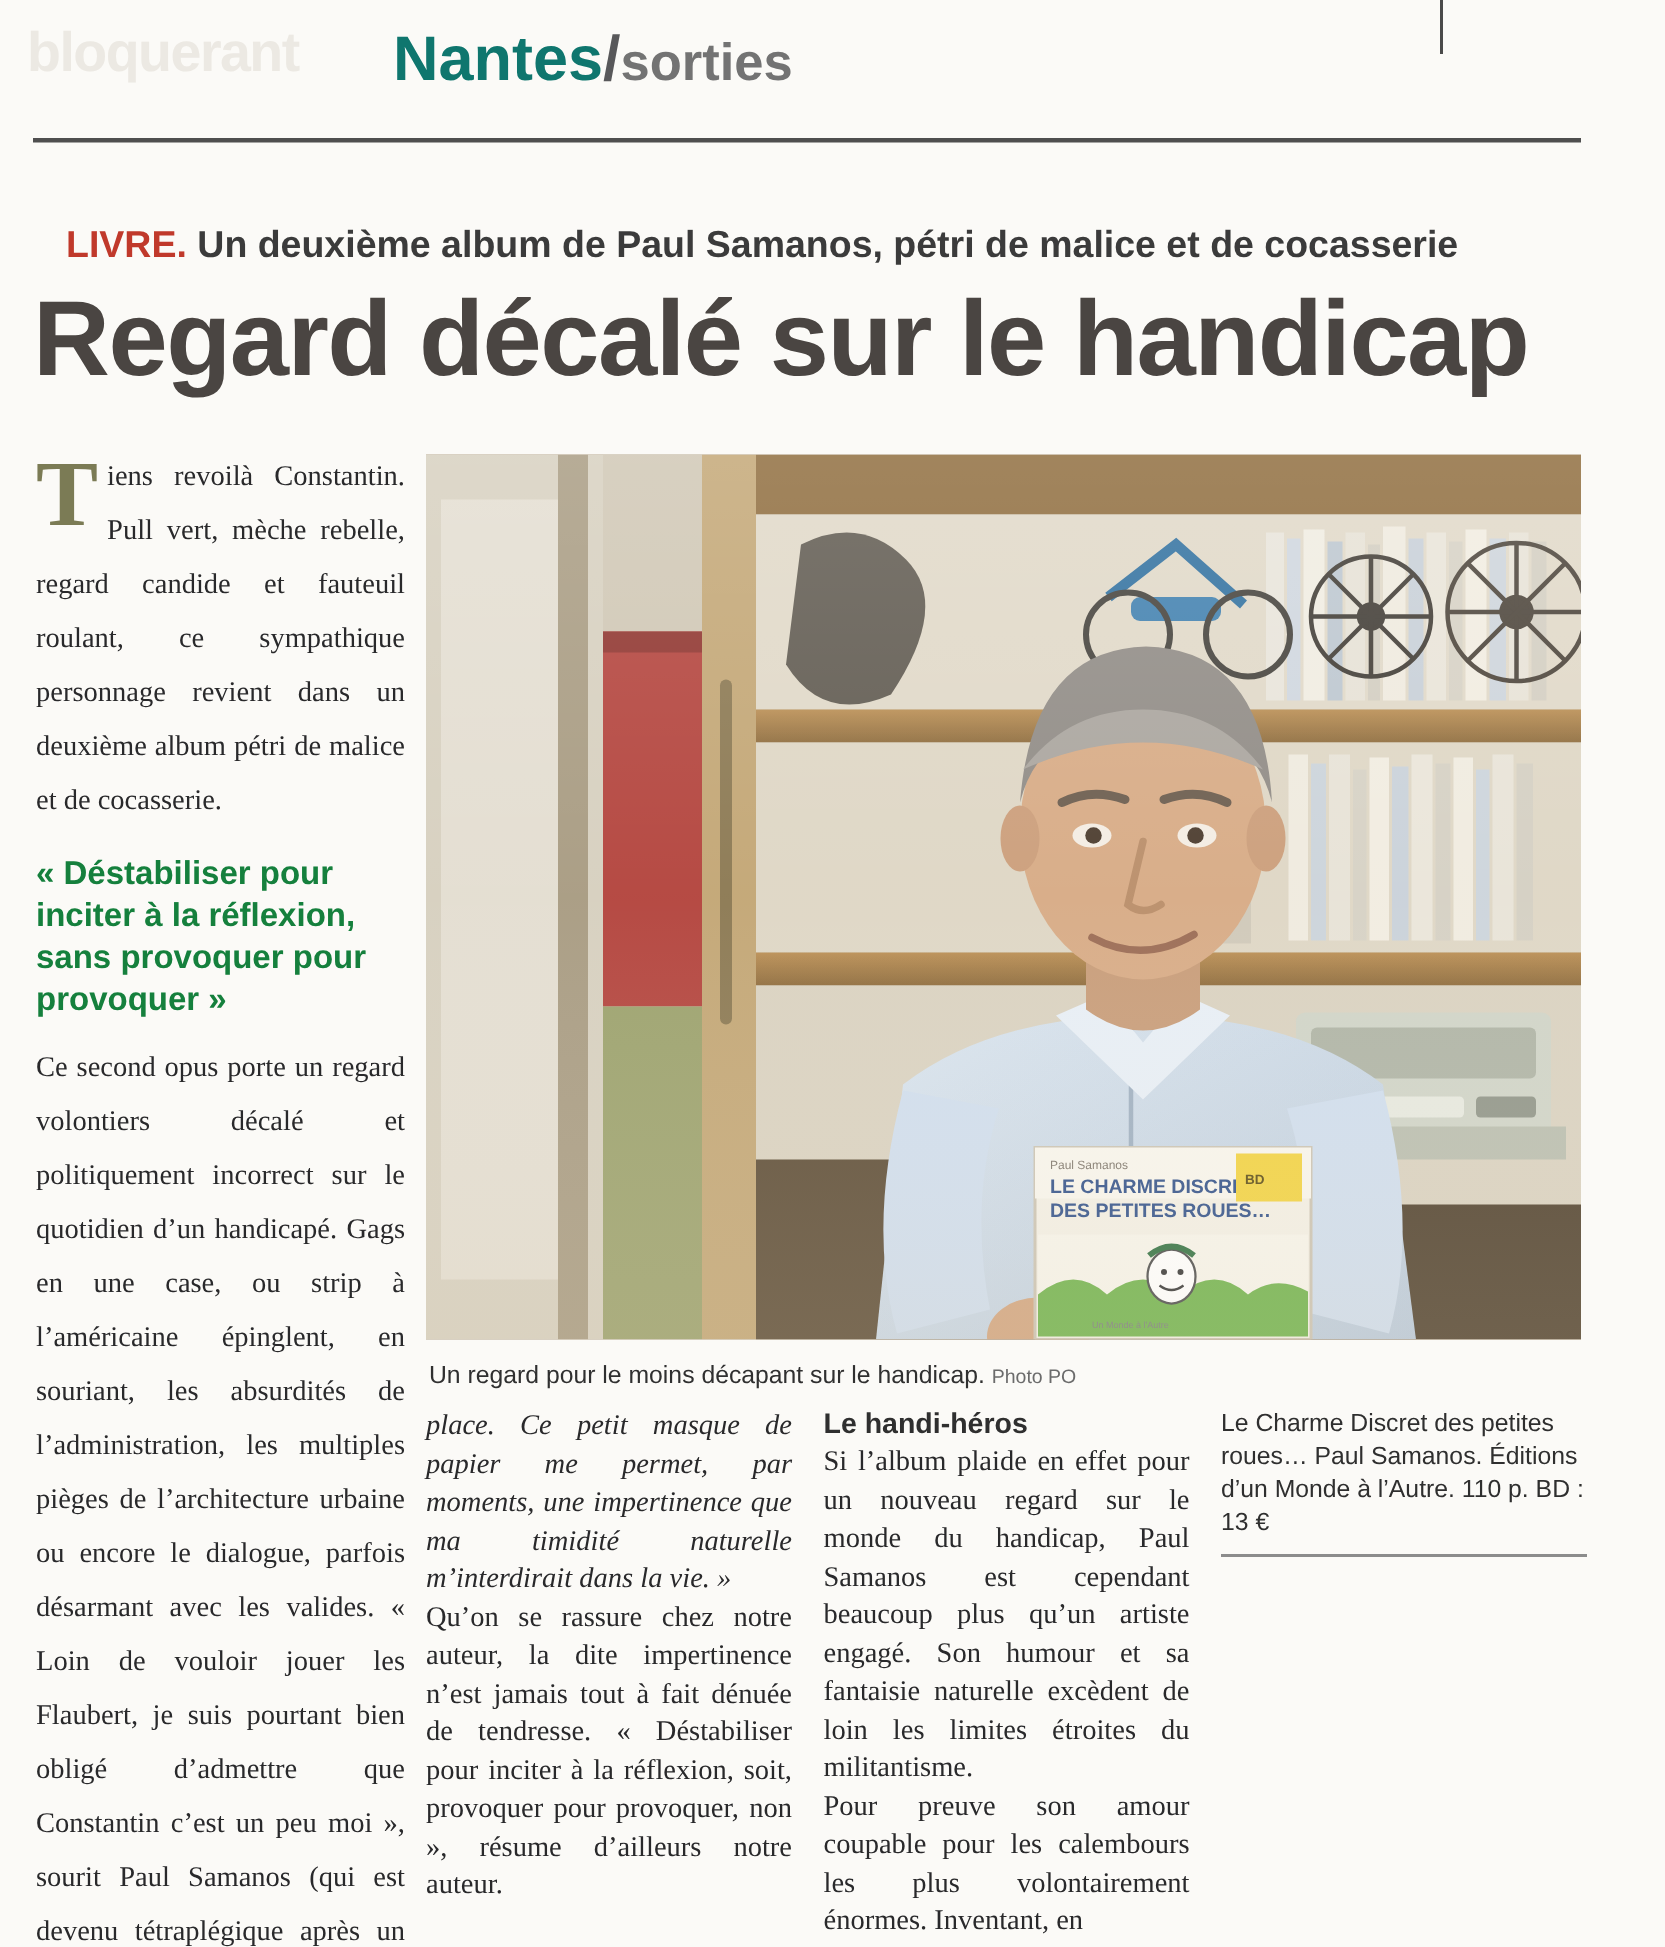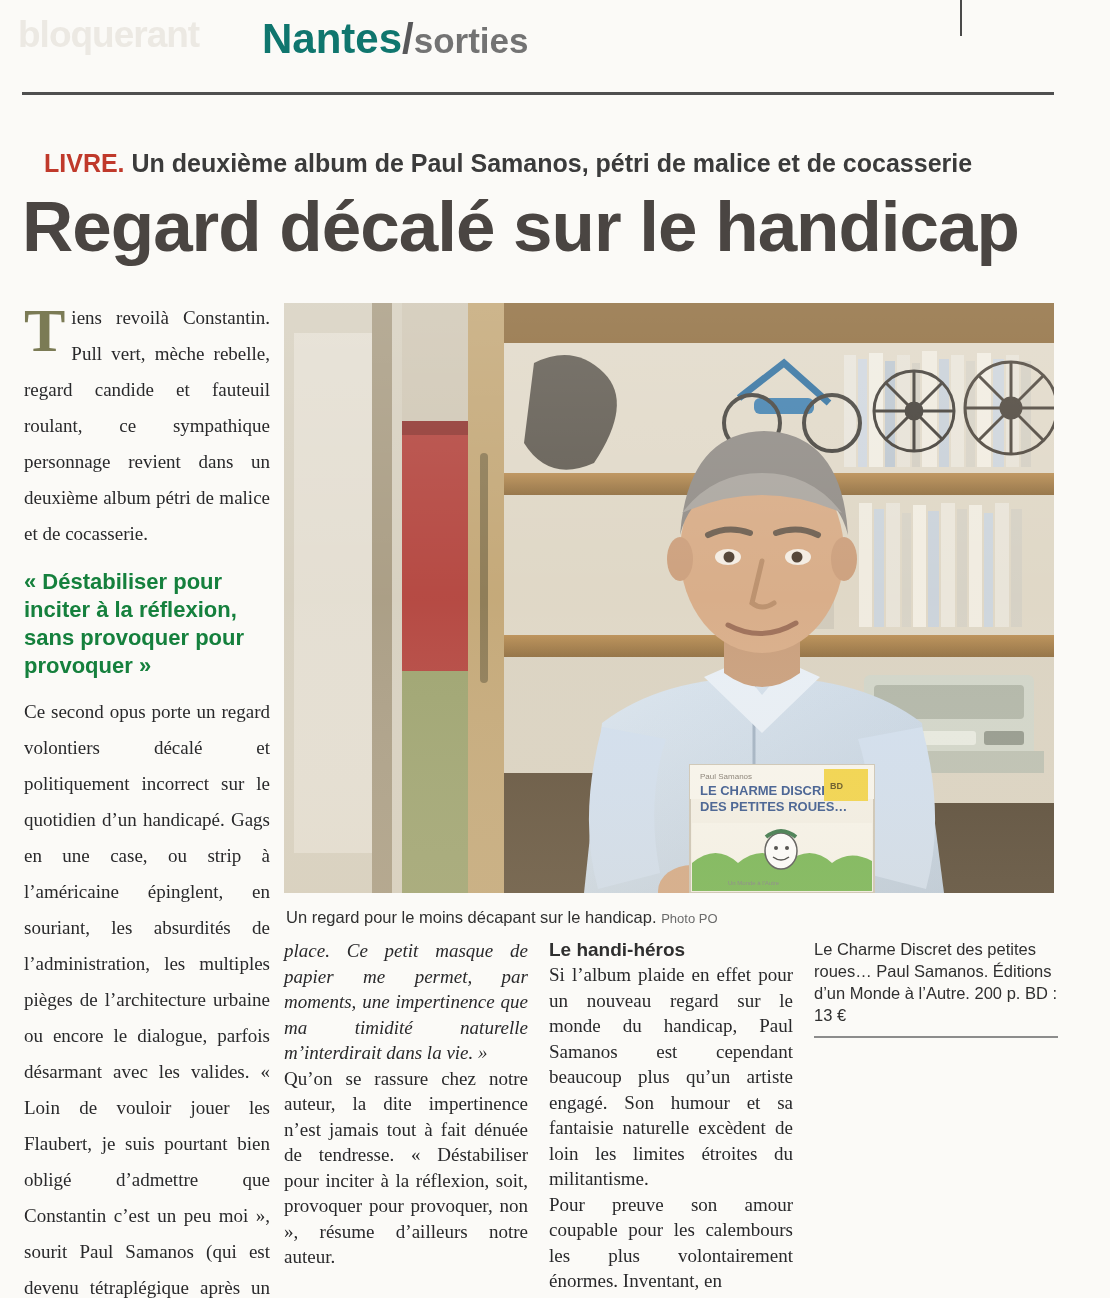--- a/index.html
+++ b/index.html
@@ -409,17 +409,17 @@
     <p>Si l’album plaide en effet pour un nouveau regard sur le monde du handicap, Paul Samanos est cependant beaucoup plus qu’un artiste engagé. Son humour et sa fantaisie naturelle excèdent de loin les limites étroites du militantisme.</p>
     <p>Pour preuve son amour coupable pour les calembours les plus volontairement énormes. Inventant, en</p>
   </div>
 
   <div class="col col-2">
     <p>place. Ce petit masque de papier me permet, par moments, une impertinence que ma timidité naturelle m’interdirait dans la vie. »</p>
     <p class="roman">Qu’on se rassure chez notre auteur, la dite impertinence n’est jamais tout à fait dénuée de tendresse. « Déstabiliser pour inciter à la réflexion, soit, provoquer pour provoquer, non », résume d’ailleurs notre auteur.</p>
   </div>
 
   <div class="col col-4">
-    <p class="infobox">Le Charme Discret des petites roues… Paul Samanos. Éditions d’un Monde à l’Autre. 200 p. BD : 13 €</p>
+    <p class="infobox">Le Charme Discret des petites roues… Paul Samanos. Éditions d’un Monde à l’Autre. 110 p. BD : 13 €</p>
     <div class="infobox-rule"></div>
   </div>
 
 </div>
 
 </body></html>

